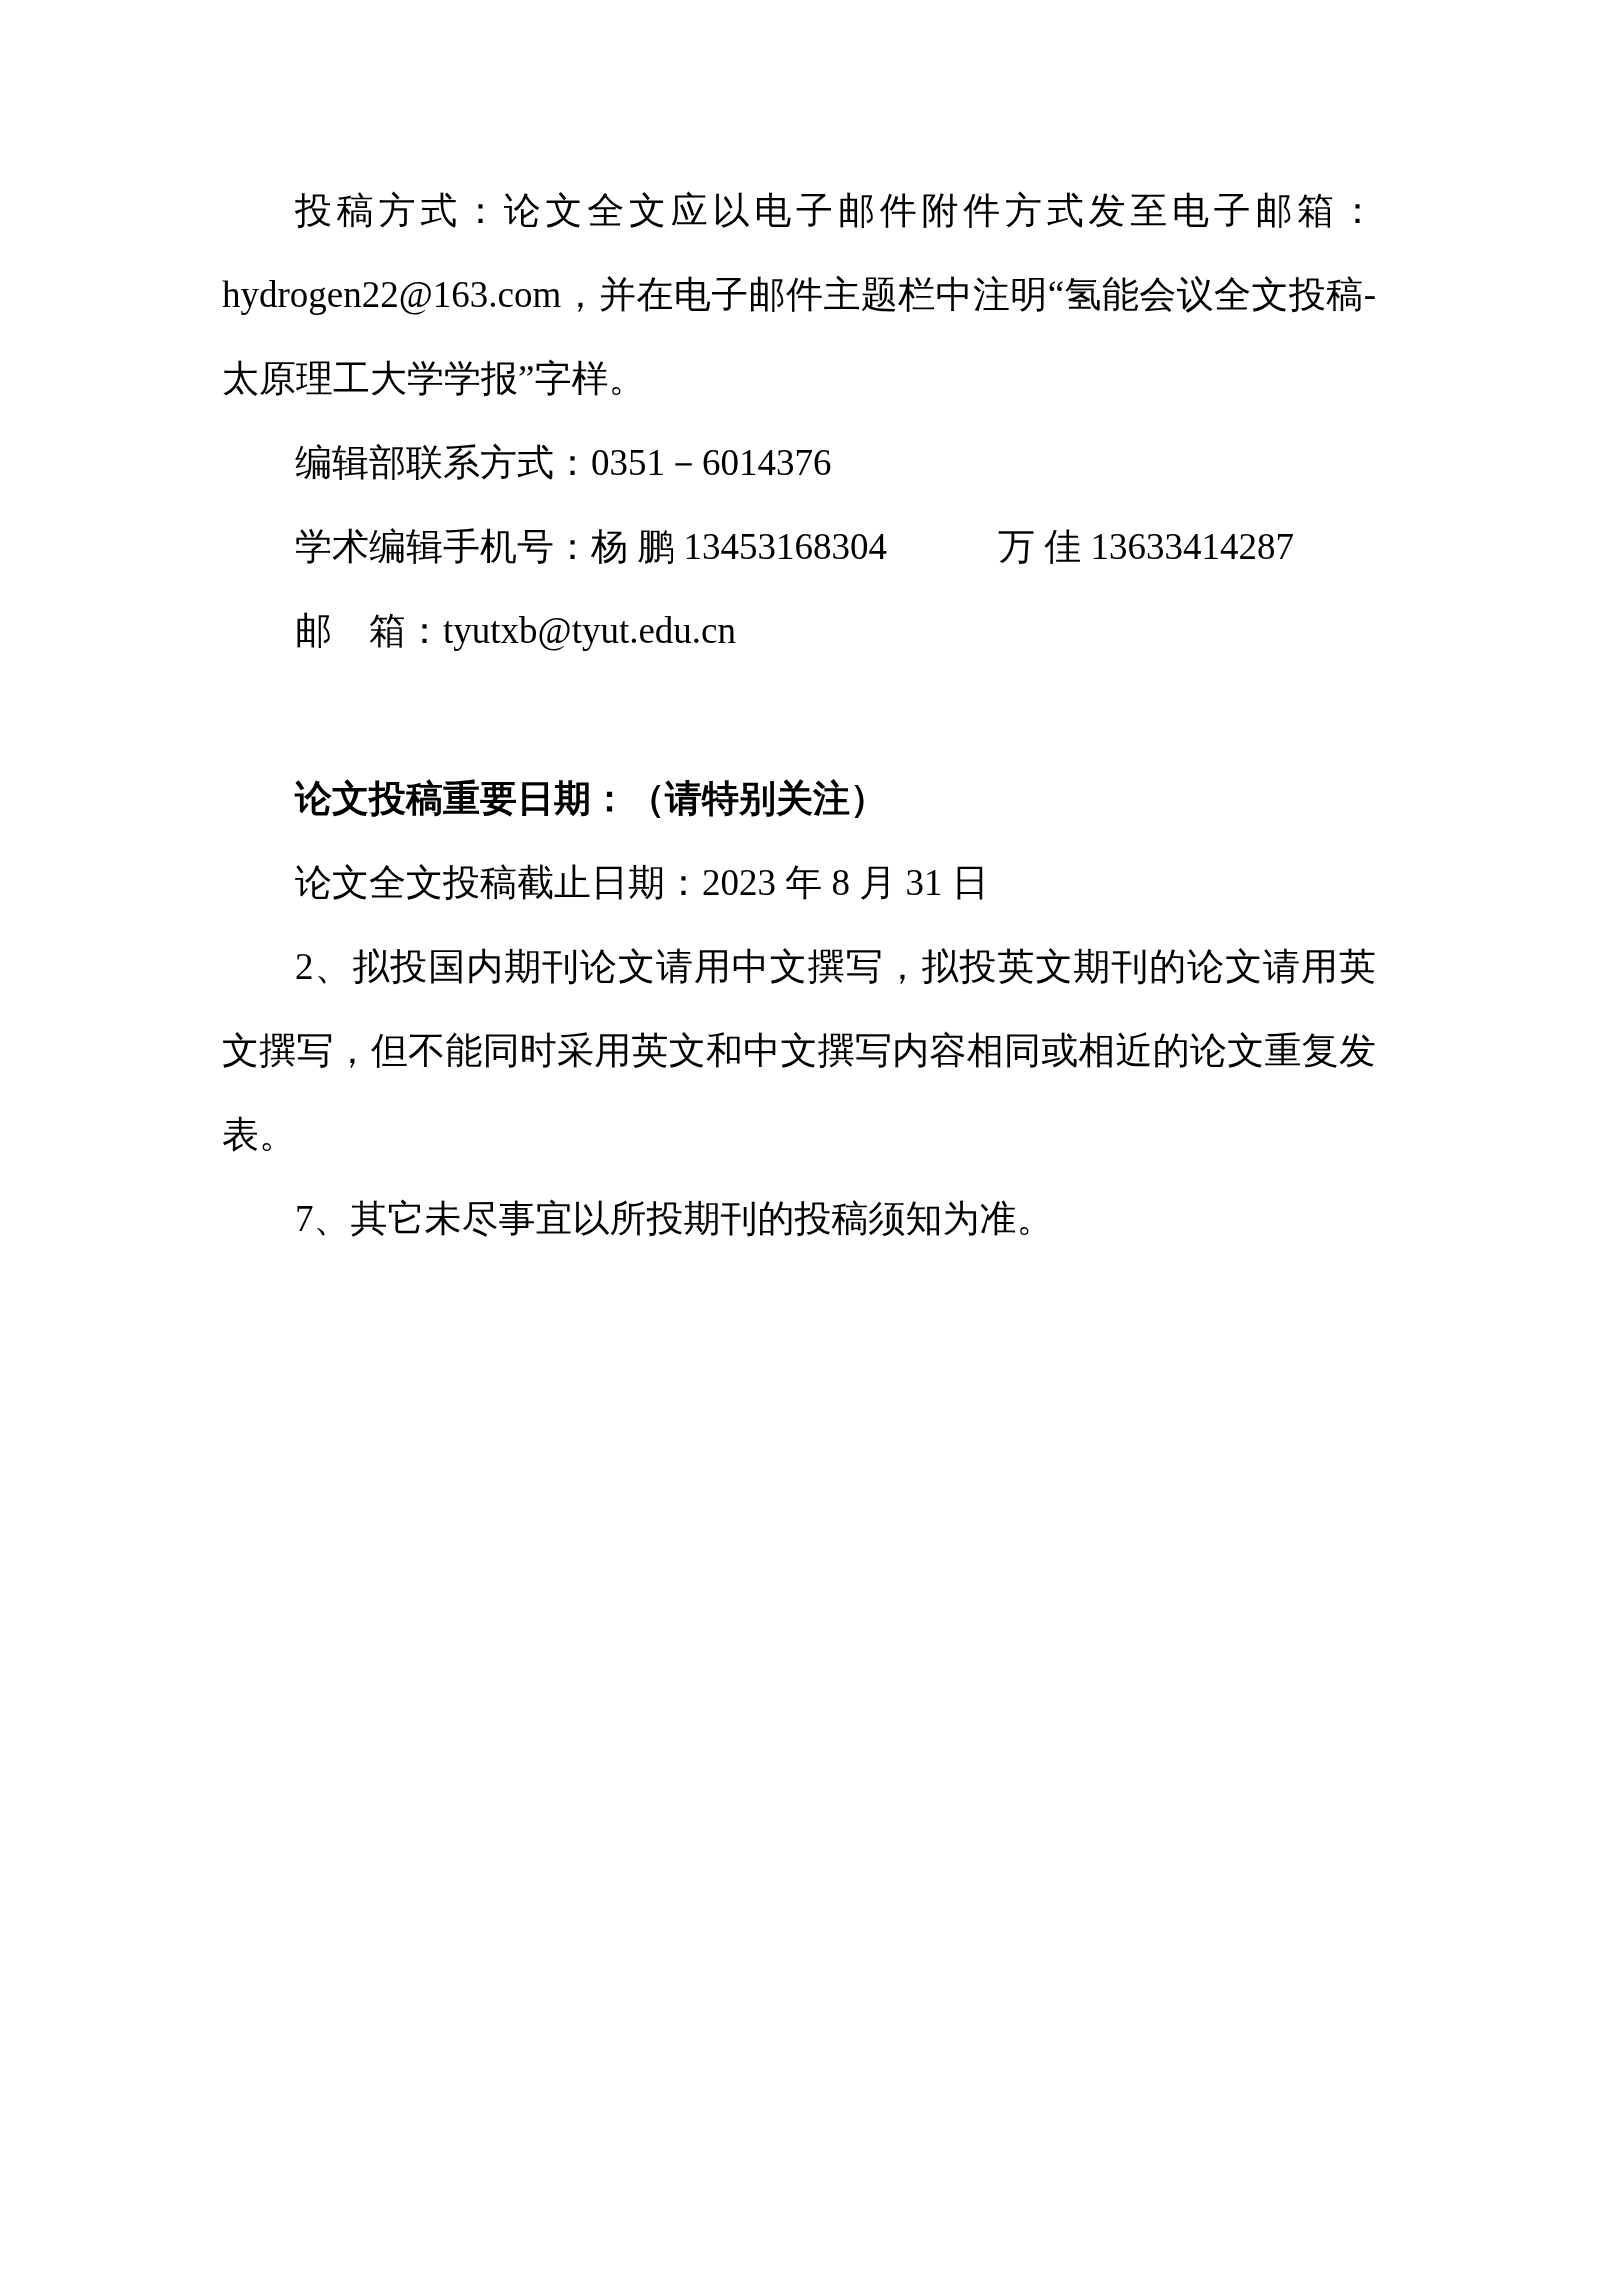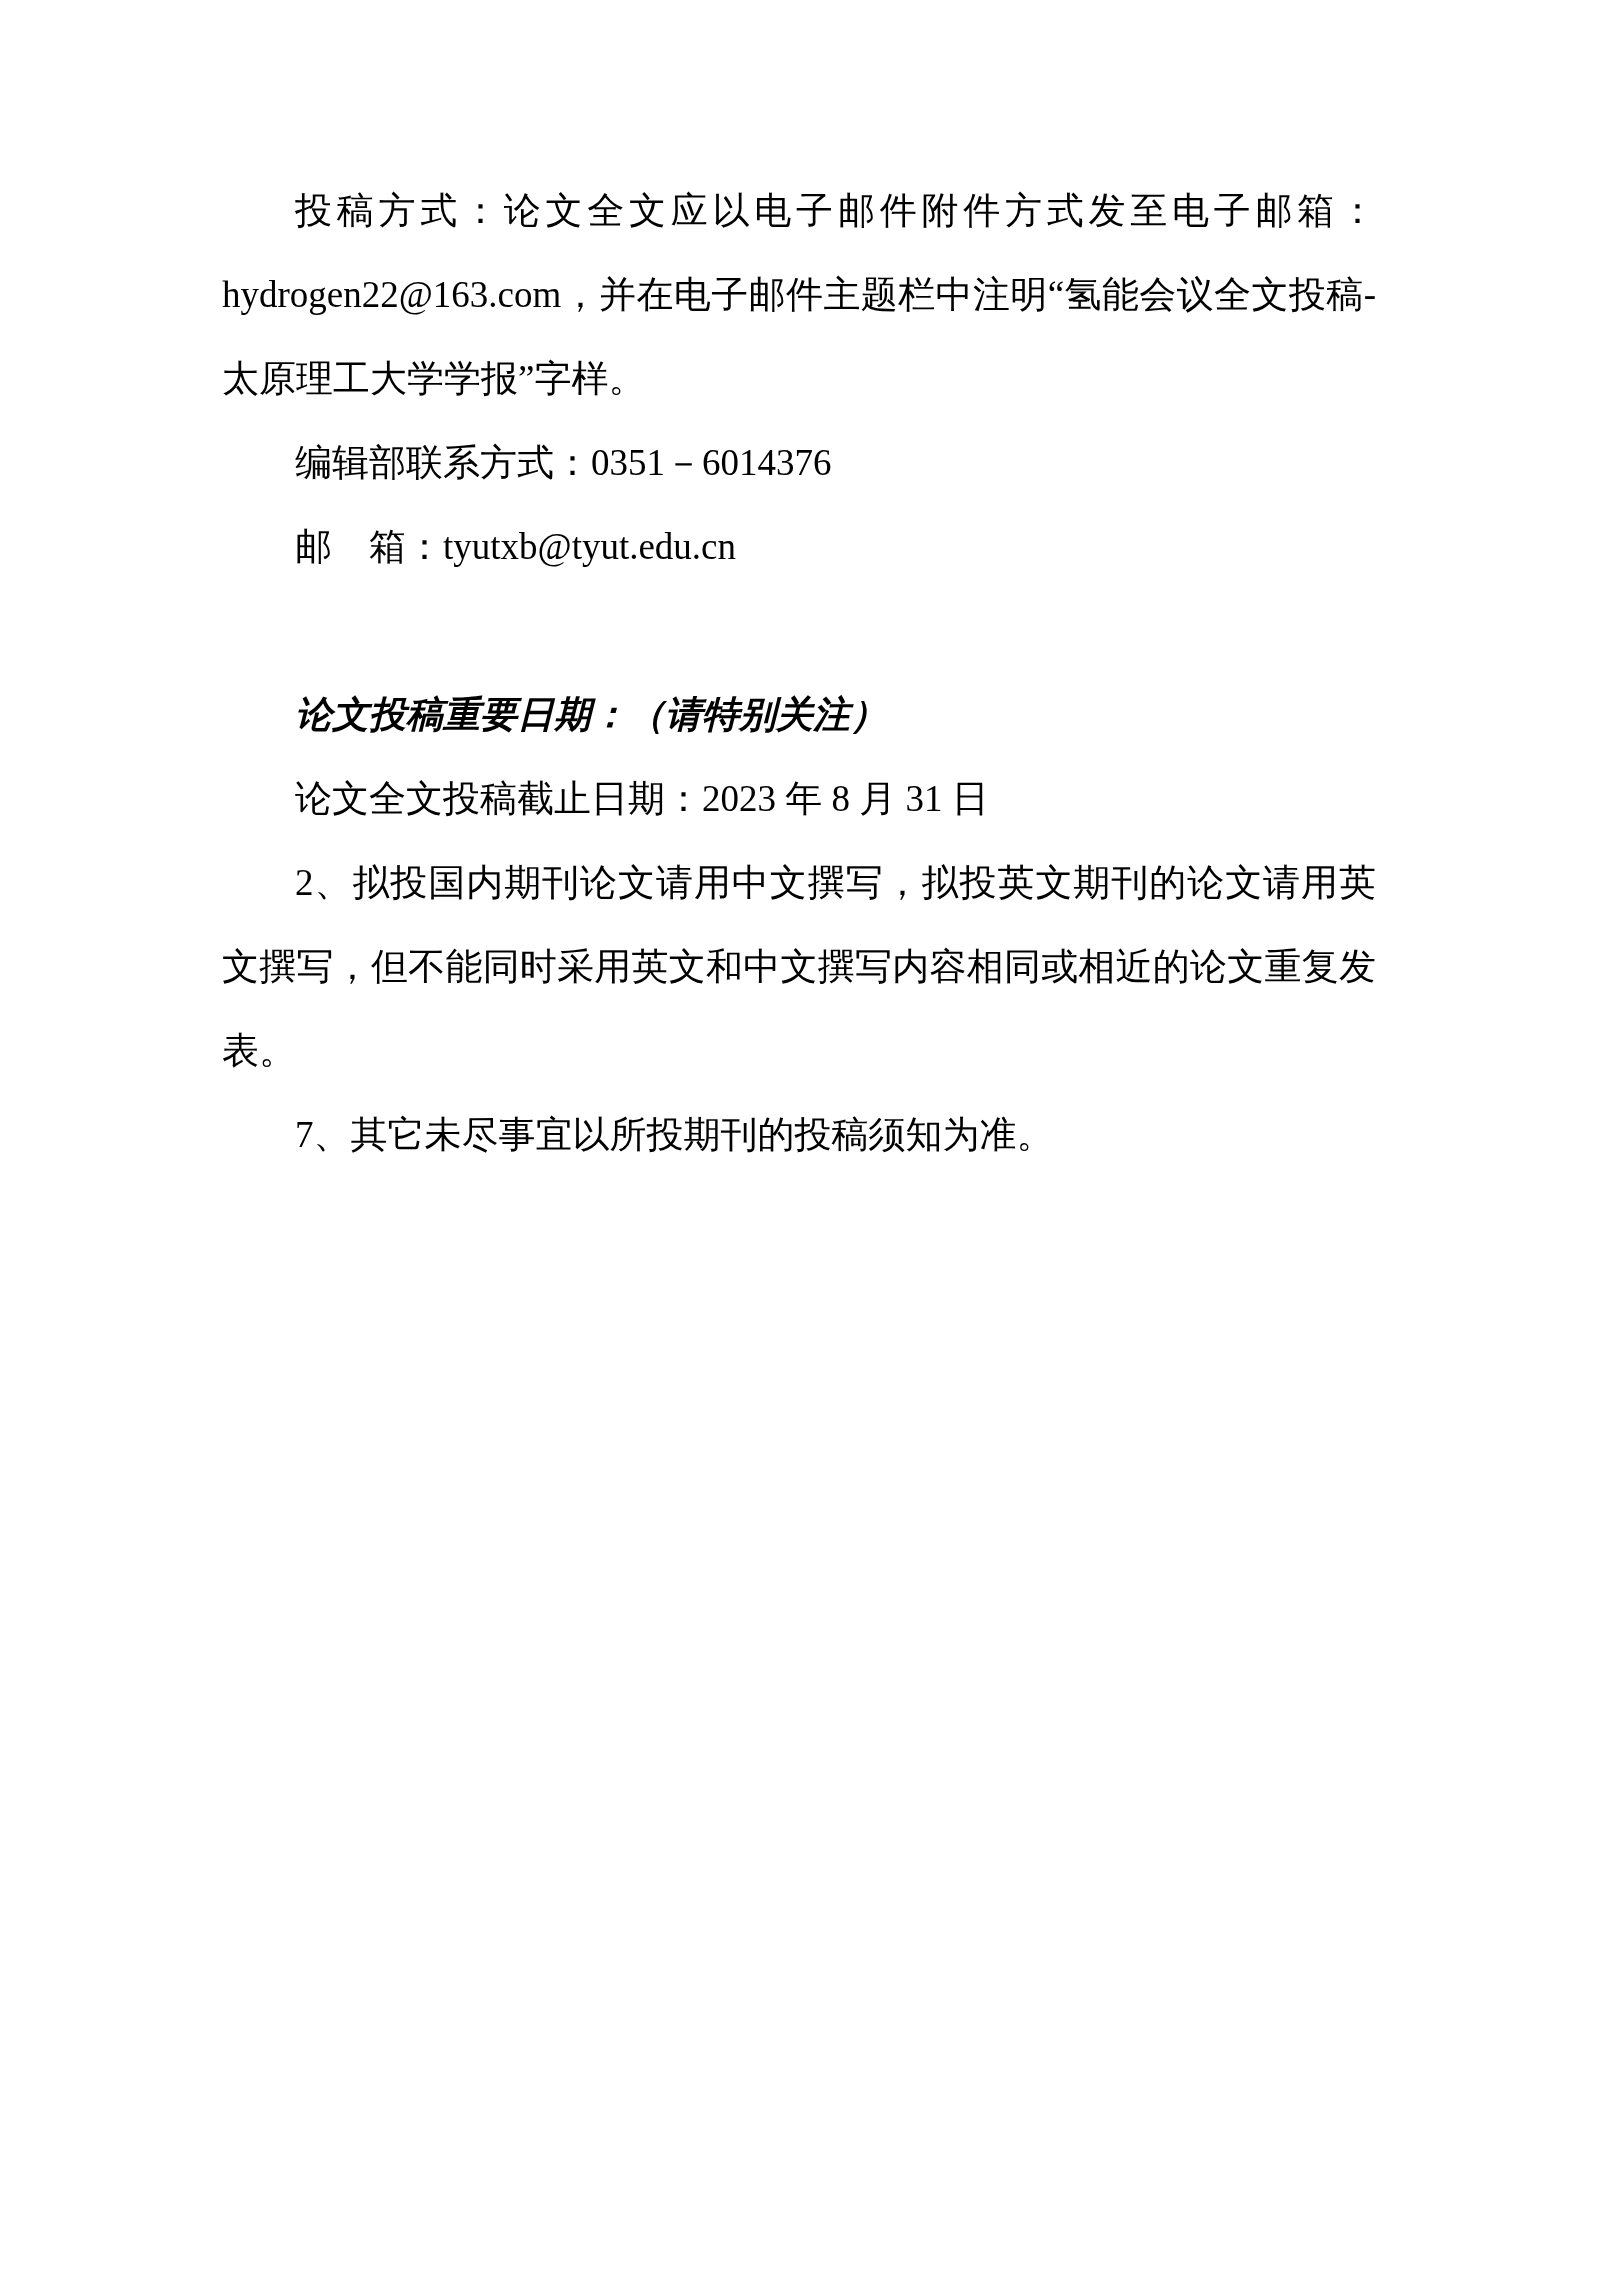--- a/index.html
+++ b/index.html
@@ -30,33 +30,33 @@
     text-align: justify;
     text-justify: distribute;
     letter-spacing: 0;
     white-space: pre-wrap;
   }
   .indent {
     text-indent: 73px; 
   }
   .bold {
     font-weight: bold;
-    font-style: italic;
   }
   .gap-above {
     margin-top: 84px; 
   }
 </style>
 </head>
 <body>
 
 <div class="page">
   <div class="content">
     <p class="para indent">投稿方式：论文全文应以电子邮件附件方式发至电子邮箱：hydrogen22@163.com，并在电子邮件主题栏中注明“氢能会议全文投稿-太原理工大学学报”字样。</p>
     <p class="para indent">编辑部联系方式：0351－6014376</p>
+    <p class="para indent">学术编辑手机号：杨 鹏 13453168304　　　万 佳 13633414287</p>
     <p class="para indent">邮　箱：tyutxb@tyut.edu.cn</p>
     <p class="para indent bold gap-above">论文投稿重要日期：（请特别关注）</p>
     <p class="para indent">论文全文投稿截止日期：2023 年 8 月 31 日</p>
     <p class="para indent">2、拟投国内期刊论文请用中文撰写，拟投英文期刊的论文请用英文撰写，但不能同时采用英文和中文撰写内容相同或相近的论文重复发表。</p>
     <p class="para indent">7、其它未尽事宜以所投期刊的投稿须知为准。</p>
   </div>
 </div>
 
 
 </body></html>

